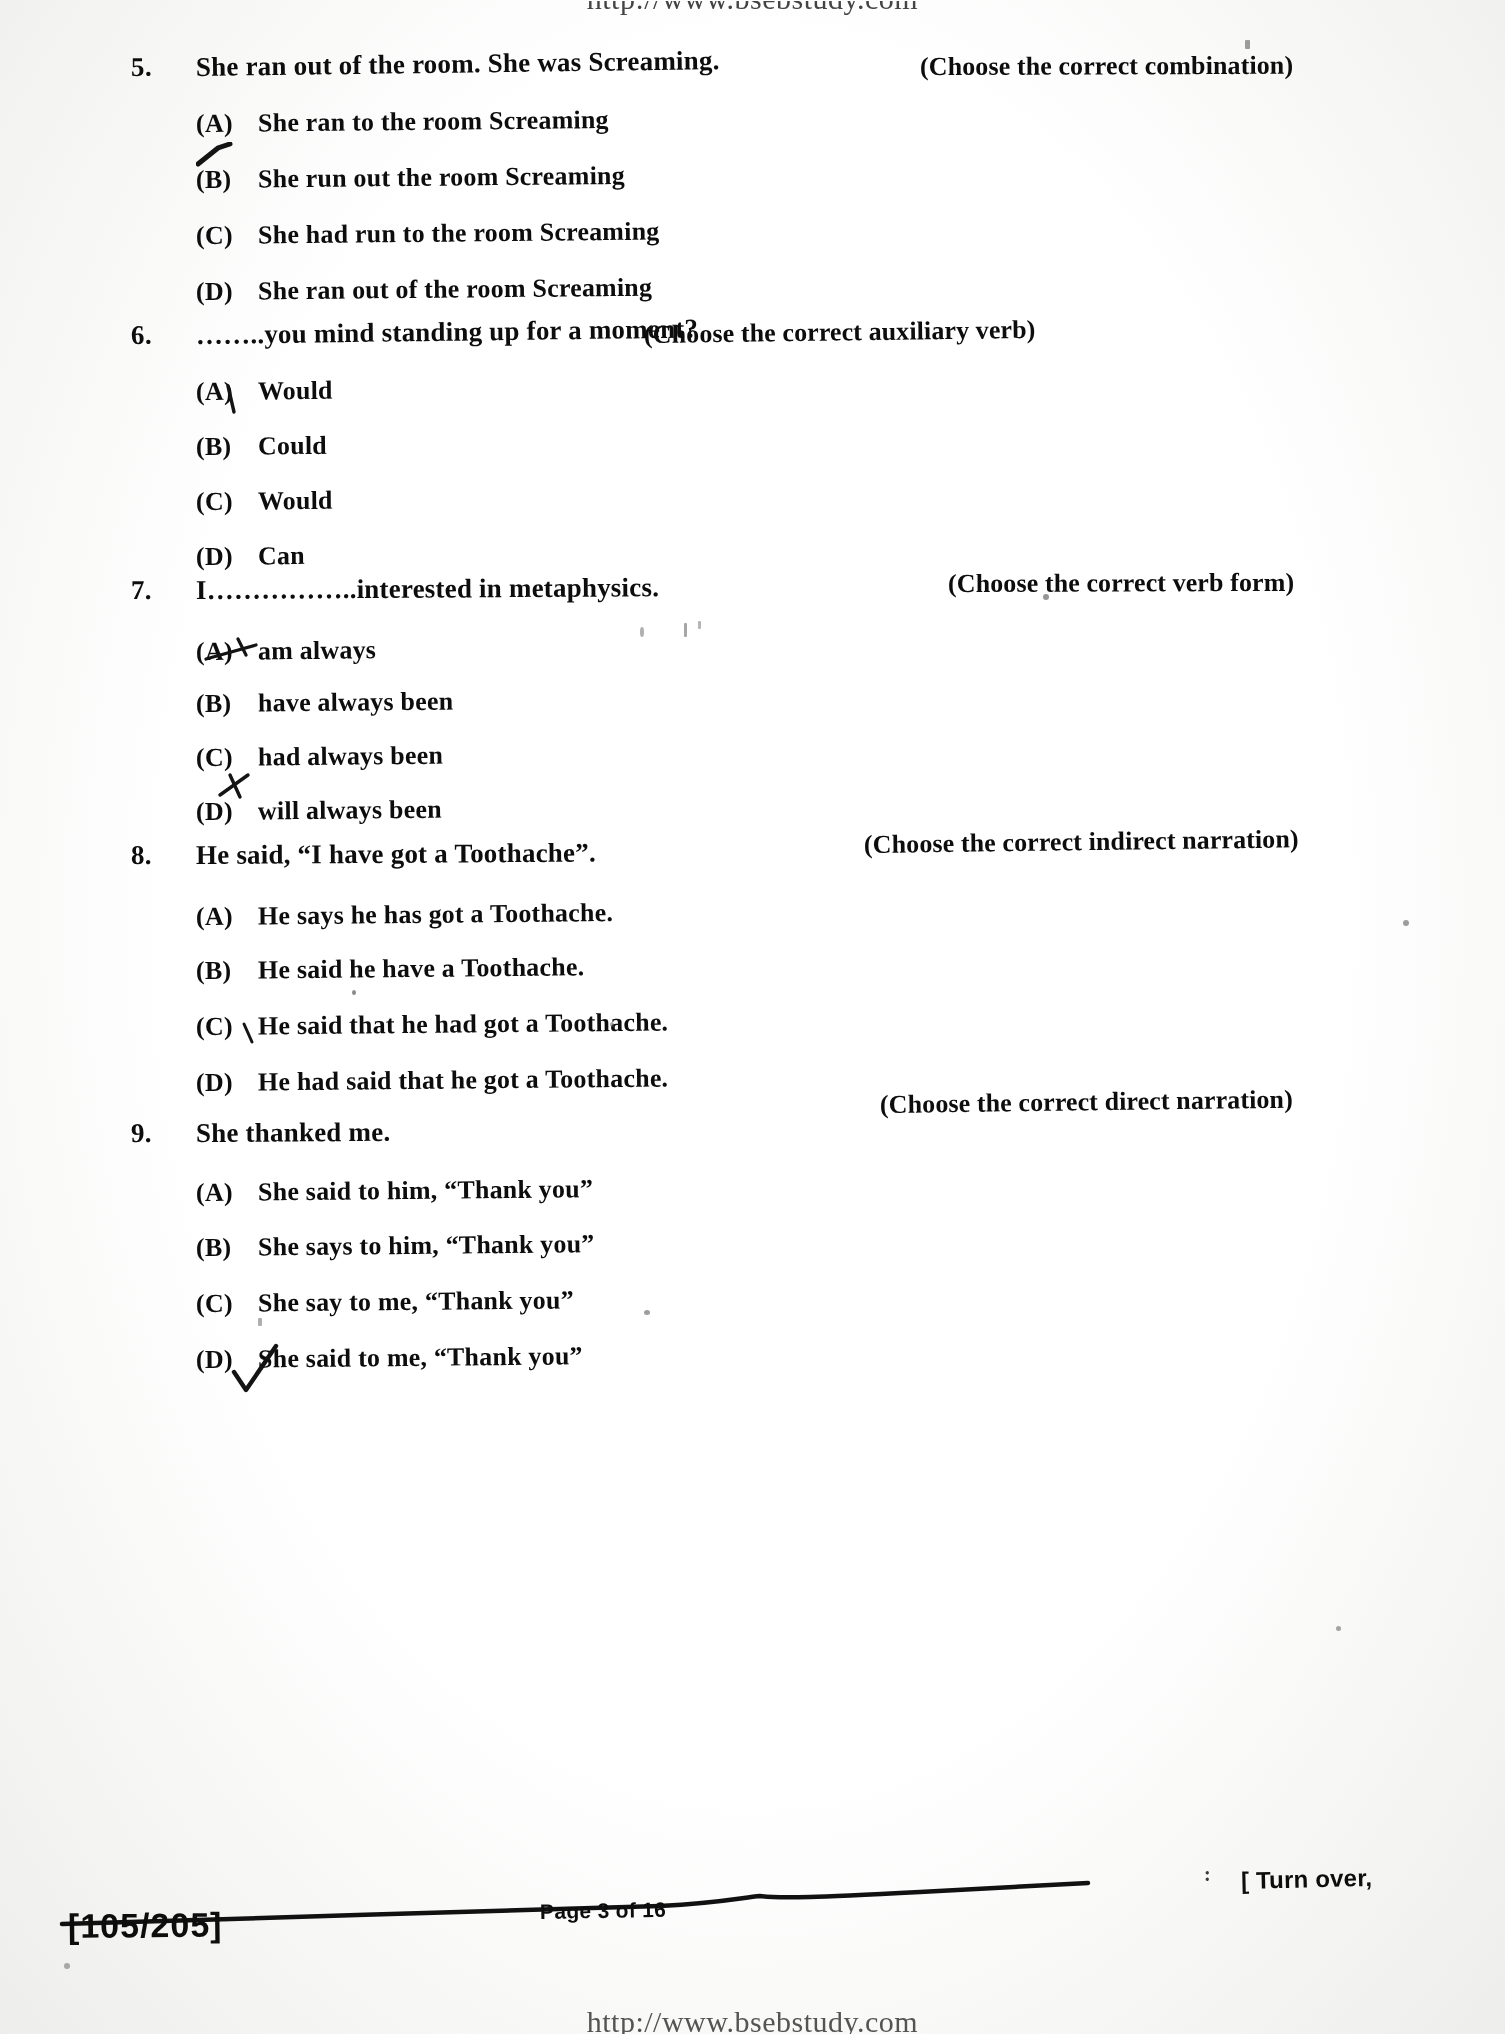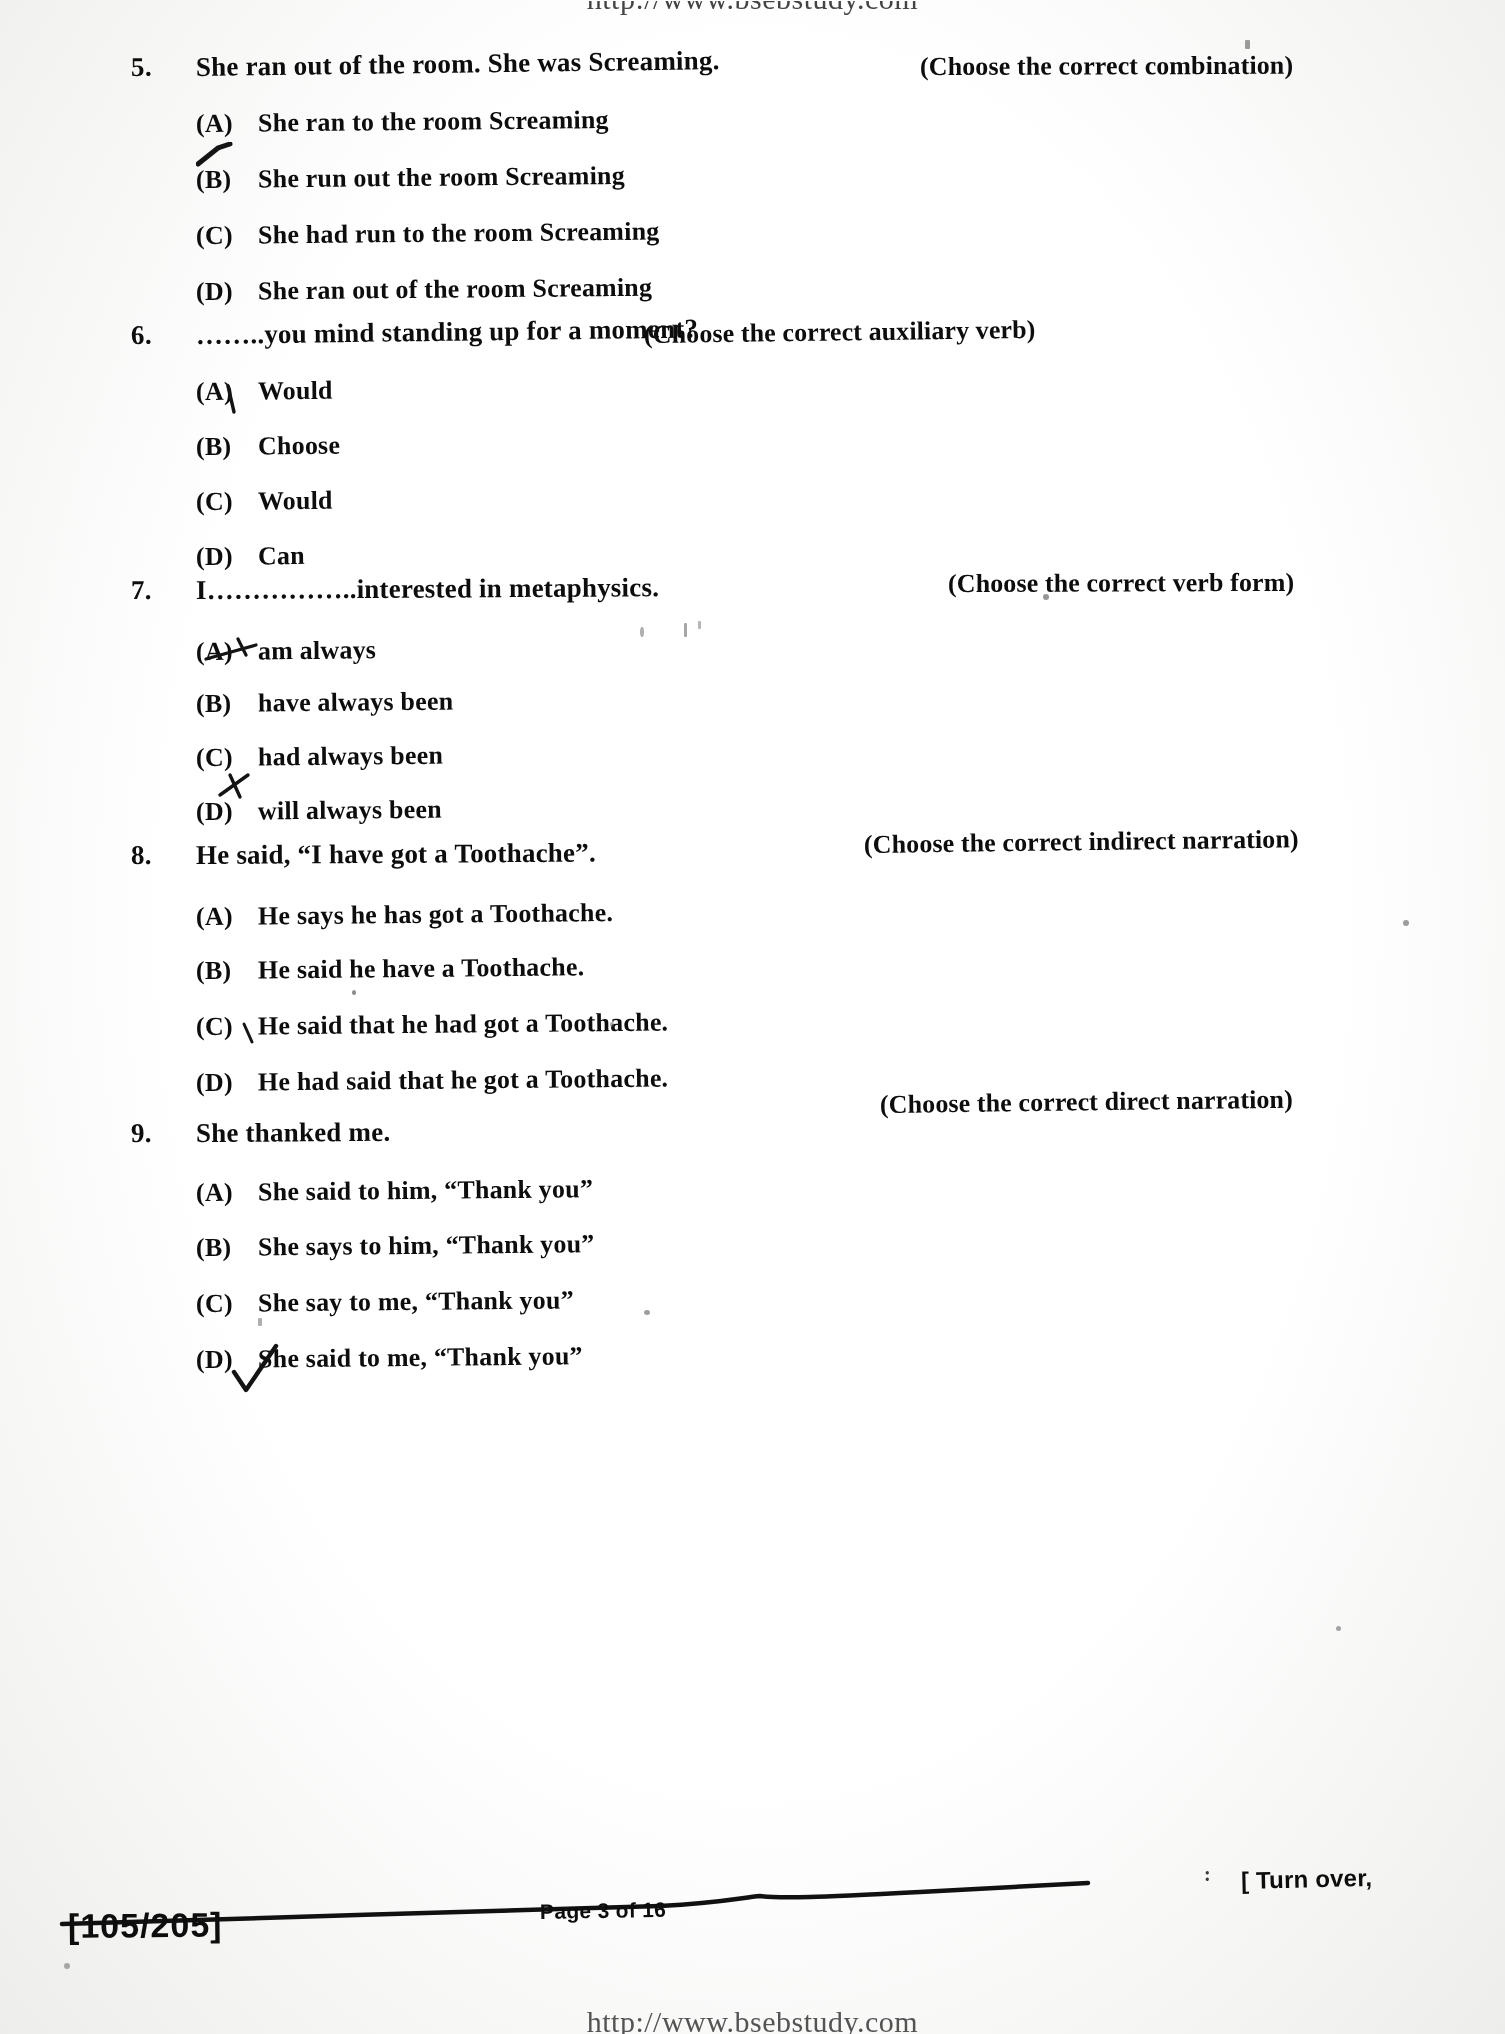--- a/index.html
+++ b/index.html
@@ -210,21 +210,21 @@
     <div class="question" style="top:320px;">
       <div class="qhead">
         <span class="qnum sk1">6.</span>
         <span class="qtext sk2">……..you mind standing up for a moment?</span>
         <span class="qhint sk2" style="left:644px;">(Choose the correct auxiliary verb)</span>
       </div>
       <div class="option sk1" style="top:57px;">
         <span class="olabel">(A)</span><span class="otext">Would</span>
       </div>
       <div class="option sk1" style="top:112px;">
-        <span class="olabel">(B)</span><span class="otext">Choose</span>
+        <span class="olabel">(B)</span><span class="otext">Could</span>
       </div>
       <div class="option sk1" style="top:167px;">
         <span class="olabel">(C)</span><span class="otext">Would</span>
       </div>
       <div class="option sk1" style="top:222px;">
         <span class="olabel">(D)</span><span class="otext">Can</span>
       </div>
 
       <svg class="penmark" style="left:216px;top:62px;" width="38" height="34">
         <path d="M12 4 L18 30" stroke="#141414" stroke-width="3.4" fill="none" stroke-linecap="round"></path>

